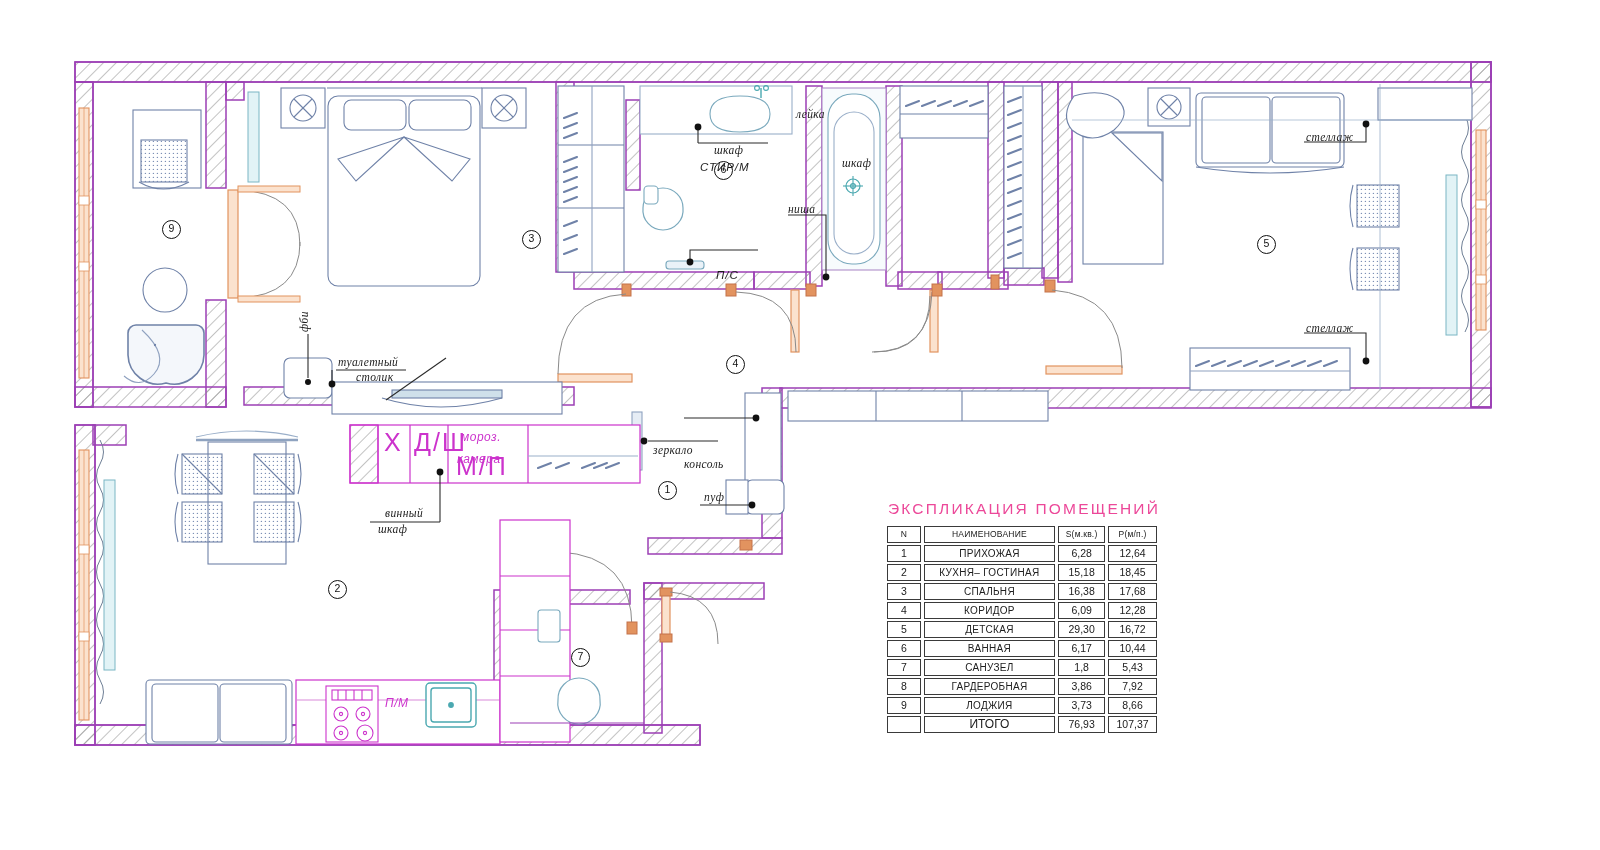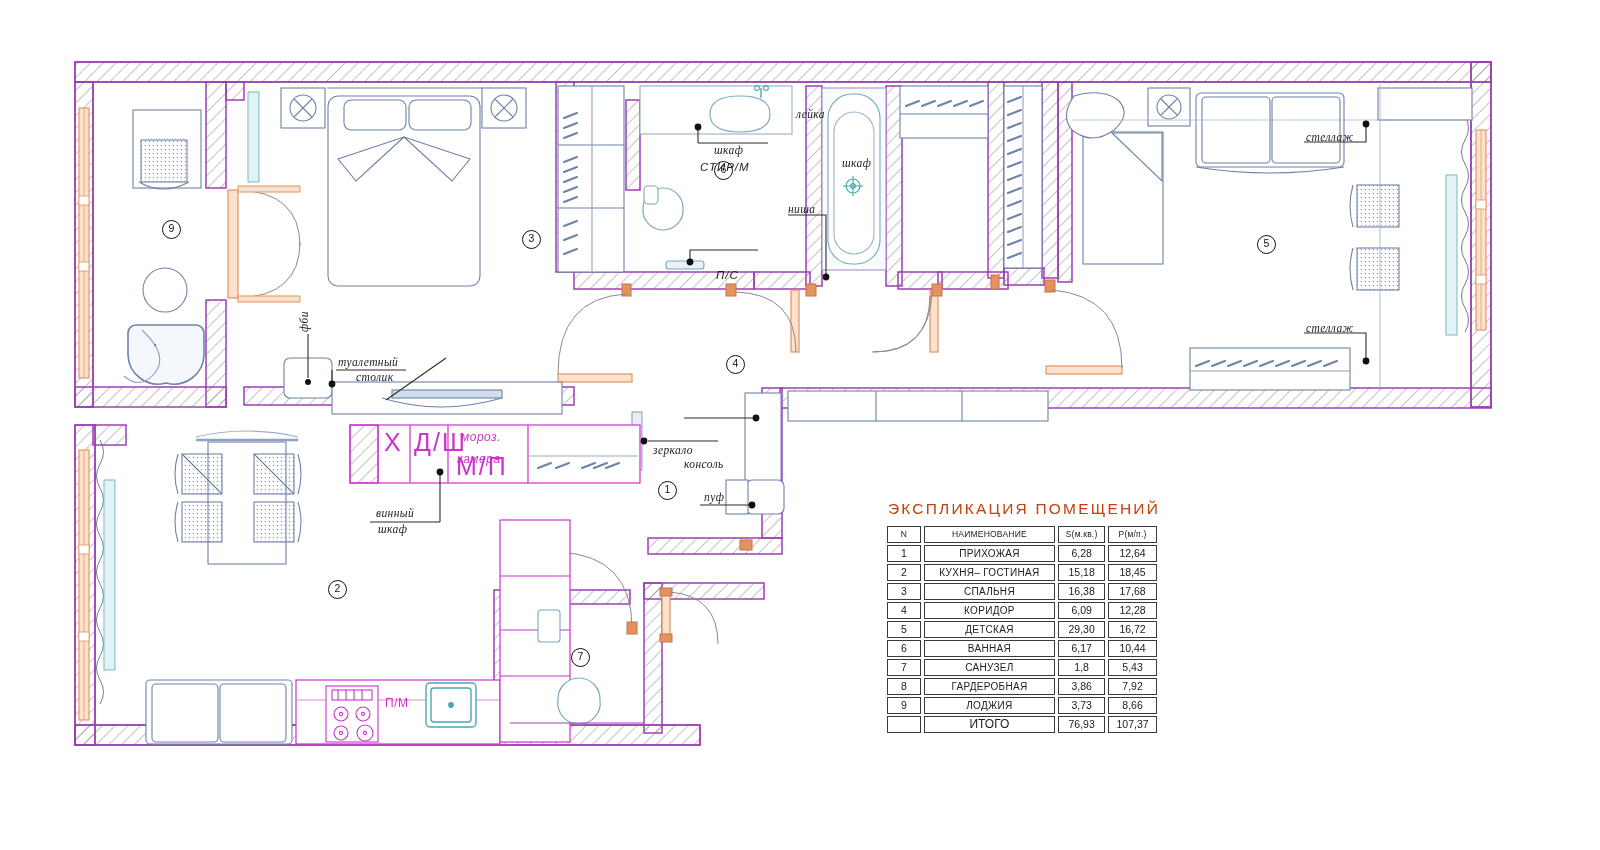--- a/index.html
+++ b/index.html
@@ -14,21 +14,21 @@
   svg#floorplan{position:absolute;left:0;top:0;width:1600px;height:850px;display:block;}
 
   
   #exploration{
     position:absolute;left:884px;top:500px;width:280px;
   }
   #expl-title{
     text-align:center;
     font-size:15.5px;
     letter-spacing:2.2px;
-    color:#c2410c;
+    color:#ec4899;
     font-family:"Liberation Sans","DejaVu Sans",sans-serif;
     margin-bottom:6px;
     white-space:nowrap;
   }
   table#expl-table{
     border-collapse:separate;
     border-spacing:3px 2px;
     width:276px;
     font-size:10.5px;
     color:#202020;
@@ -71,21 +71,21 @@
     margin-top:35px;
   }
   .lbl-magenta{
     position:absolute;
     color:#cc33cc;
     font-family:"Liberation Sans","DejaVu Sans",sans-serif;
     white-space:nowrap;
   }
   .appl-big{font-size:25px;letter-spacing:2px;}
   .appl-italic{font-style:italic;font-size:12px;letter-spacing:.5px;text-align:right;}
-  .appl-small{font-size:12px;letter-spacing:.5px;}
+  .appl-small{font-size:12px;font-style:italic;letter-spacing:.5px;}
   .rm-num{
     position:absolute;
     width:17px;height:17px;border-radius:50%;
     border:1.4px solid #111;
     color:#111;
     font-size:10.5px;
     line-height:15px;
     text-align:center;
     font-family:"Liberation Sans","DejaVu Sans",sans-serif;
     background:transparent;
@@ -547,21 +547,21 @@
   <span class="lbl" style="left:714px;top:144px;">шкаф</span>
   <span class="lbl upper" style="left:716px;top:234px;">П/С</span>
   <span class="lbl" style="left:788px;top:203px;">ниша</span>
   <span class="lbl" style="left:796px;top:108px;text-align:center;">лейка</span>
   <span class="lbl" style="left:842px;top:157px;">шкаф</span>
   <span class="lbl" style="left:1306px;top:131px;">стеллаж</span>
   <span class="lbl" style="left:1306px;top:322px;">стеллаж</span>
   <span class="lbl" style="left:298px;top:332px;transform:rotate(-90deg);transform-origin:left top;">фбu</span>
   <span class="lbl" style="left:338px;top:356px;">туалетный</span>
   <span class="lbl" style="left:356px;top:371px;">столик</span>
-  <span class="lbl" style="left:376px;top:507px;">винный</span>
+  <span class="lbl" style="left:385px;top:507px;">винный</span>
   <span class="lbl" style="left:378px;top:523px;">шкаф</span>
   <span class="lbl" style="left:653px;top:444px;">зеркало</span>
   <span class="lbl" style="left:684px;top:414px;margin-top:44px;">консоль</span>
   <span class="lbl" style="left:704px;top:491px;">пуф</span>
 </div>
 
 <div>
   <span class="lbl-magenta appl-big" style="left:384px;top:428px;">Х</span>
   <span class="lbl-magenta appl-big" style="left:414px;top:428px;">Д/Ш</span>
   <span class="lbl-magenta appl-big" style="left:424px;top:452px;margin-left:32px;">М/П</span>

